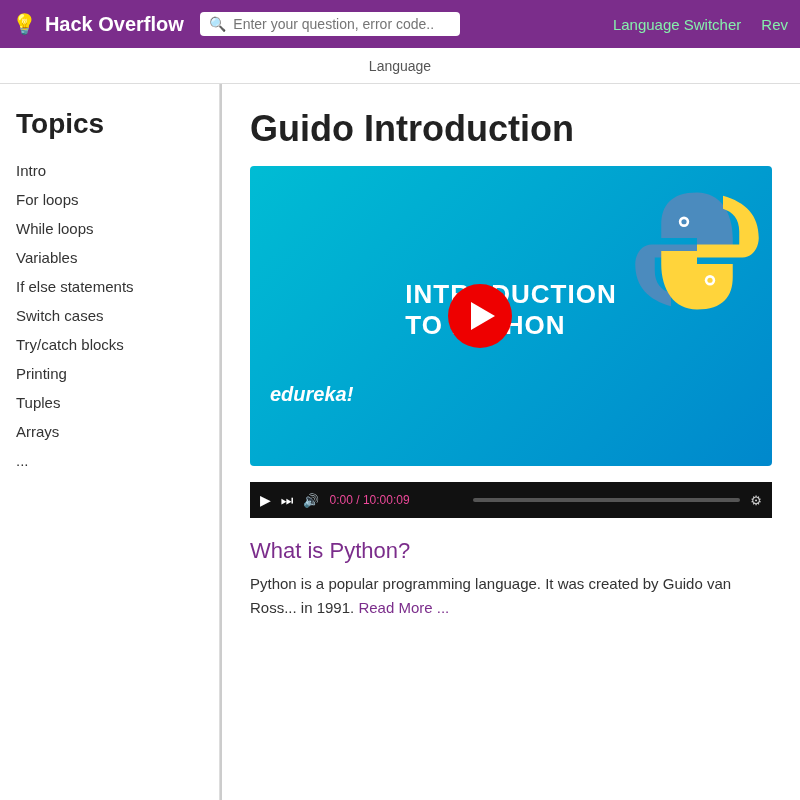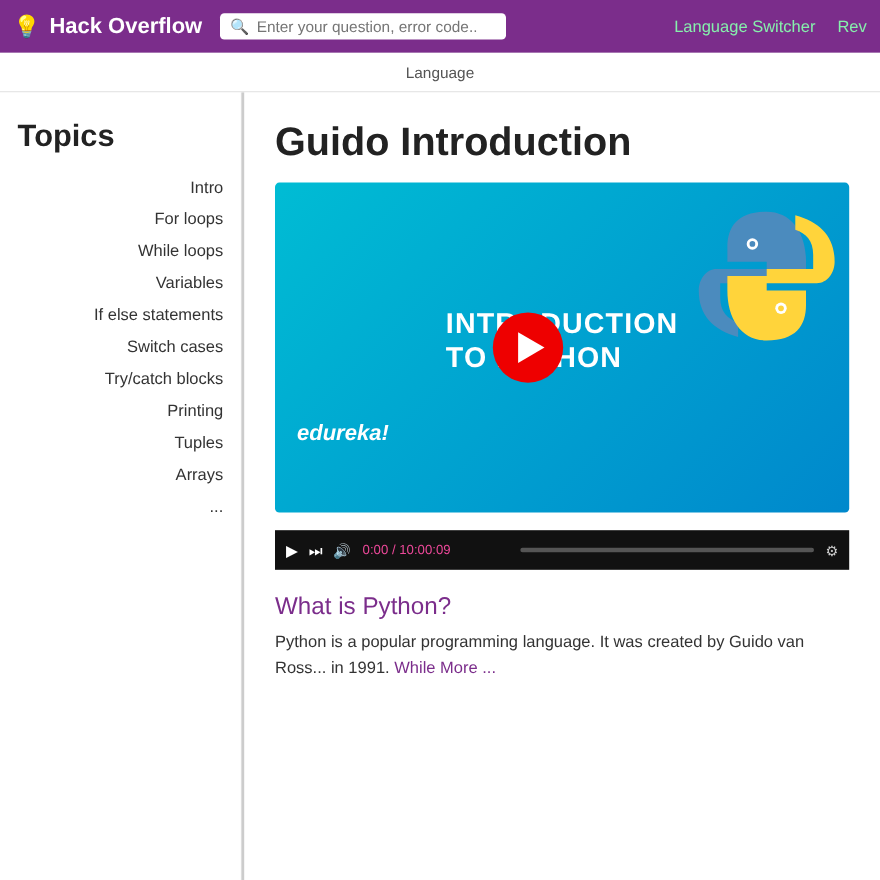--- a/index.html
+++ b/index.html
@@ -88,21 +88,21 @@
       margin-bottom: 16px;
       color: #222;
     }
     .topic-item {
       font-size: 15px;
       color: #333;
       padding: 6px 0;
       cursor: pointer;
       border: none;
       background: none;
-      text-align: right;
+      text-align: left;
       width: 100%;
     }
 
     
     #content {
       flex: 1;
       background: white;
       padding: 24px 28px;
       overflow-y: auto;
       border-left: 2px solid #ccc;
@@ -292,19 +292,19 @@
       <span class="ctrl-icon">🔊</span>
       <span class="time-display">0:00 / 10:00:09</span>
       <div class="progress-bar"></div>
       <span class="ctrl-icon">⚙</span>
     </div>
 
     <div id="section-what">
       <div class="section-heading">What is Python?</div>
       <div class="section-text">
         <span>Python is a popular programming language. It was created by Guido van Ross... in 1991.</span>
-        <span class="read-more">While More ...</span>
+        <span class="read-more">Read More ...</span>
       </div>
     </div>
 
   </div>
 
 </div>
 
 </body></html>

